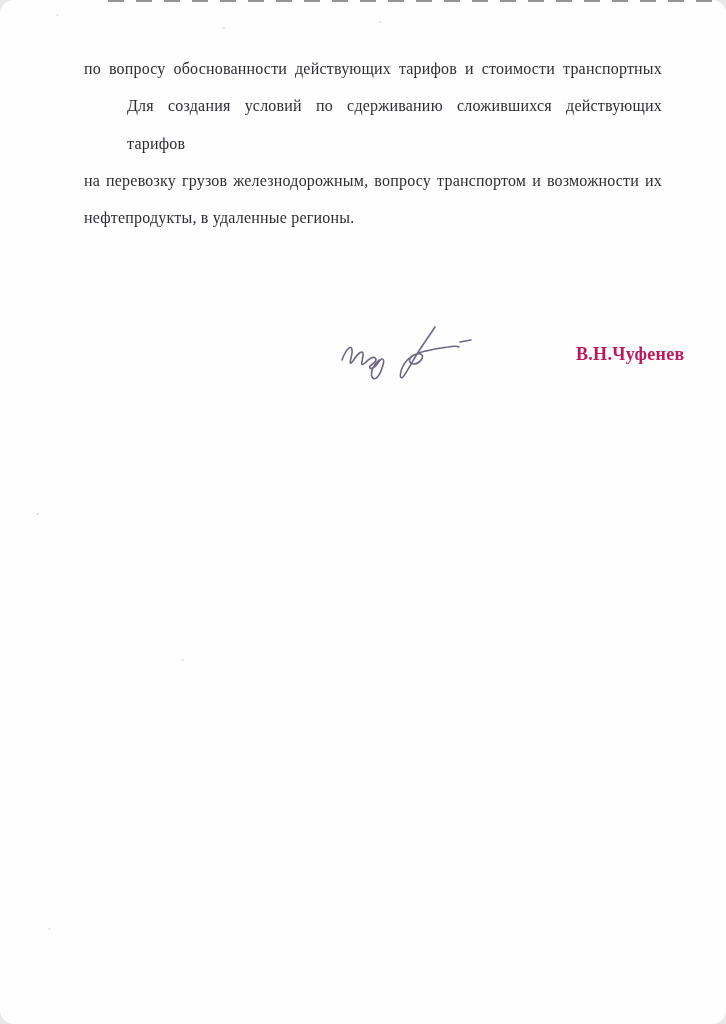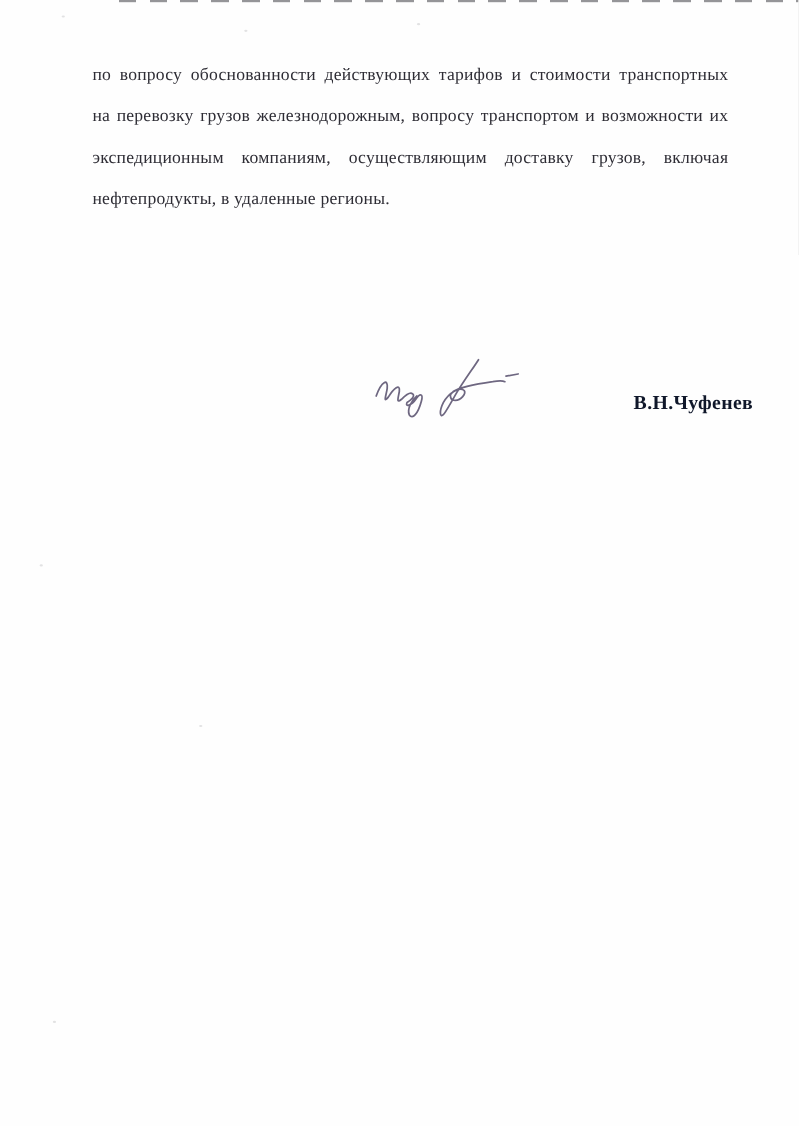--- a/index.html
+++ b/index.html
@@ -8,20 +8,21 @@
     background: #e8e8e8;
   }
   .page {
     position: relative;
     width: 726px;
     height: 1024px;
     margin: 0 auto;
     background: #fefefe;
     overflow: hidden;
     font-family: "Liberation Serif", "DejaVu Serif", serif;
+    border-radius: 14px;
   }
   
   .scan-edge {
     position: absolute;
     top: 0;
     left: 108px;
     right: 0;
     height: 2px;
     background: repeating-linear-gradient(90deg,
       rgba(48,48,54,0.6) 0px, rgba(48,48,54,0.6) 16px,
@@ -59,46 +60,46 @@
   .signature-svg {
     position: absolute;
     left: 322px;
     top: 314px;
     width: 150px;
     height: 78px;
   }
   .signatory {
     position: absolute;
     left: 576px;
-    top: 356px;
+    top: 344px;
     font-size: 18px;
     font-weight: bold;
-    color: #0f172a;
+    color: #be185d;
     letter-spacing: 0.3px;
     white-space: nowrap;
   }
 </style>
 </head>
 <body>
 
 <div class="page">
 
   <div class="scan-edge"></div>
 
   <div class="speck" style="left:56px;  top:14px;"></div>
   <div class="speck" style="left:222px; top:27px;"></div>
   <div class="speck" style="left:379px; top:21px;"></div>
   <div class="speck" style="left:36px;  top:513px;"></div>
   <div class="speck" style="left:181px; top:659px;"></div>
   <div class="speck" style="left:48px;  top:928px;"></div>
 
   <div class="doc-text">
     <div class="line j">по вопросу обоснованности действующих тарифов и стоимости транспортных</div>
+    <div class="line j indent">Для создания условий по сдерживанию сложившихся действующих тарифов</div>
     <div class="line j">на перевозку грузов железнодорожным, вопросу транспортом и возможности их</div>
-    <div class="line j">экспедиционным компаниям, осуществляющим доставку грузов, включая</div>
     <div class="line">нефтепродукты, в удаленные регионы.</div>
   </div>
 
   <svg class="signature-svg" viewBox="0 0 150 78">
     <g fill="none" stroke="#5b5370" stroke-width="1.6" stroke-linecap="round" stroke-linejoin="round" opacity="0.88">
 
       <path d="M20,46
                C25,32 31,30 30,39
                C29,46 26,53 31,47
                C36,39 42,34 41,42

